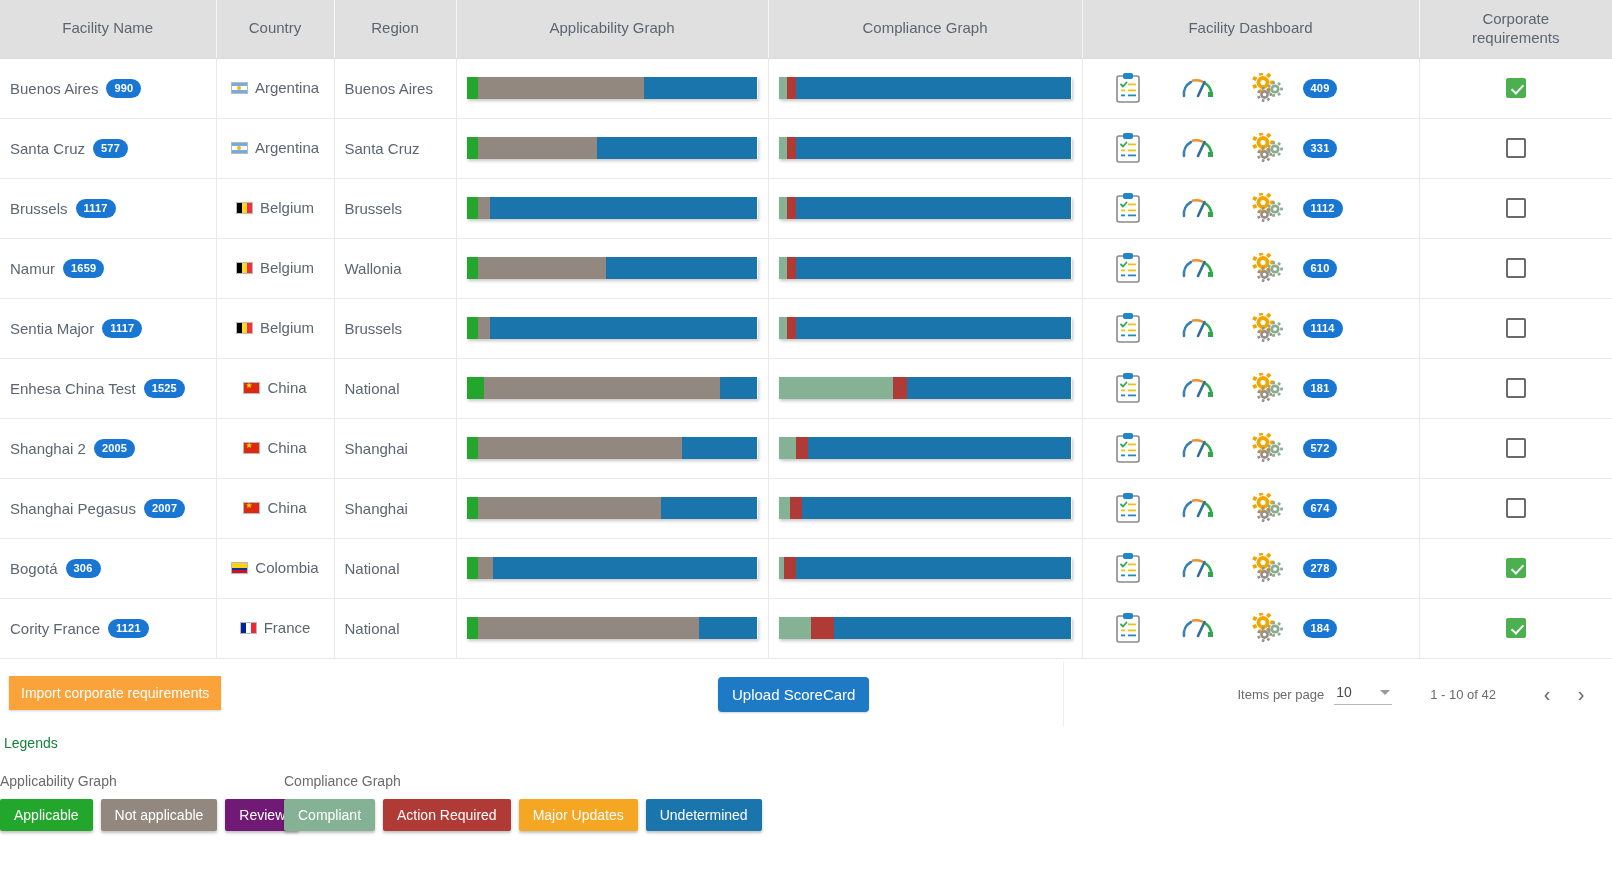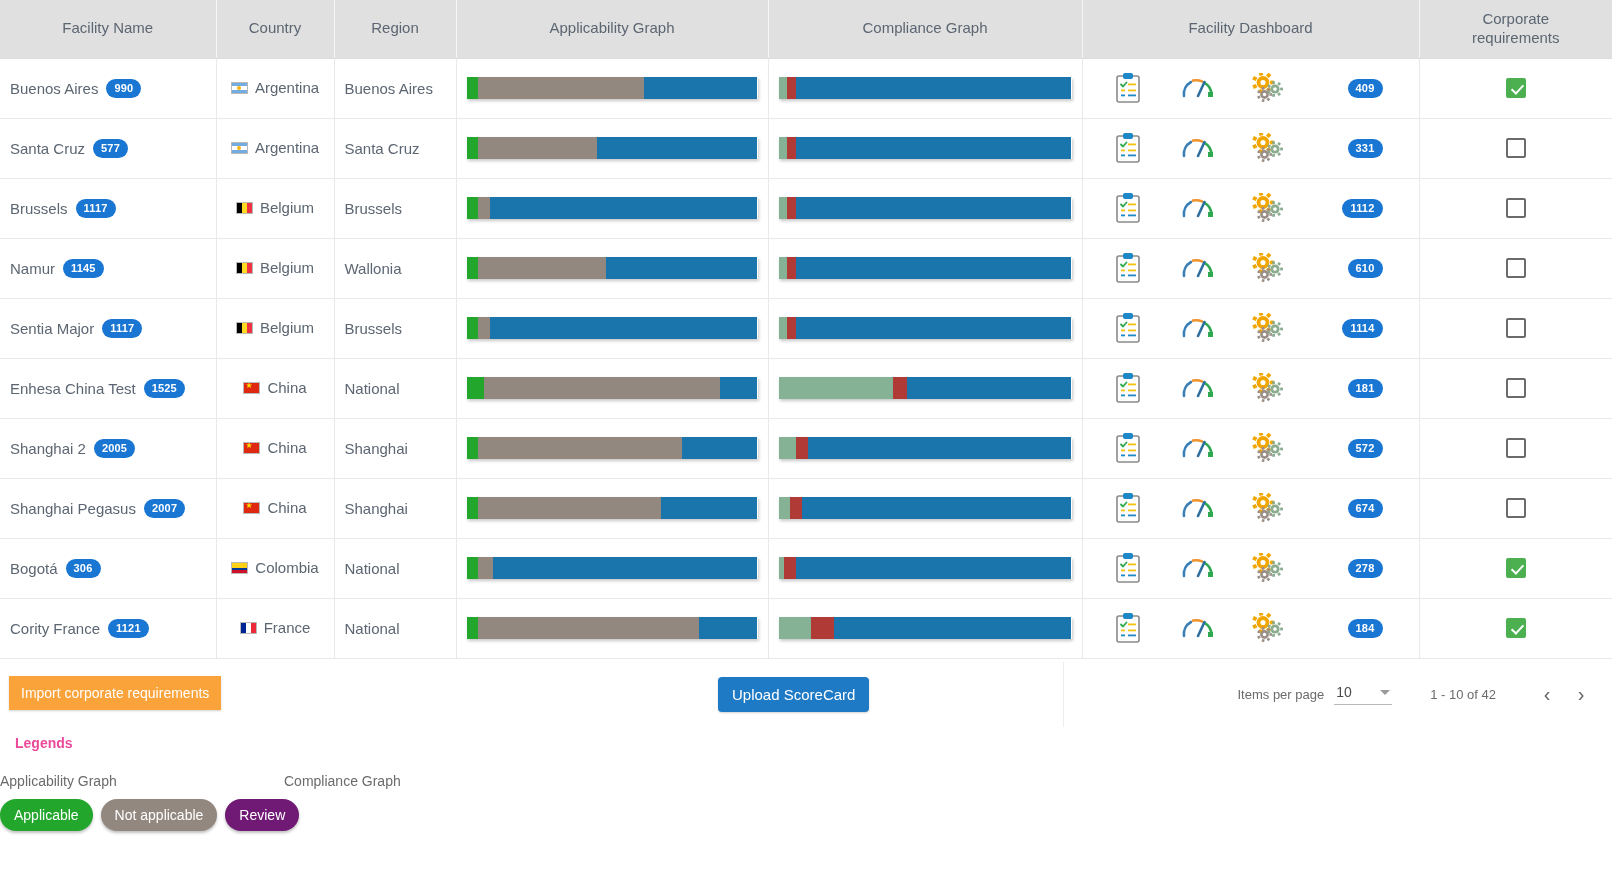--- a/index.html
+++ b/index.html
@@ -97,21 +97,21 @@
   .c-applicable     { background:#22a72c; }
   .c-not-applicable { background:#938880; }
   .c-review         { background:#1a75ac; }
   .c-compliant      { background:#85b295; }
   .c-action         { background:#b03a35; }
   .c-undetermined   { background:#1a75ac; }
 
   
   .dash-row { display:flex; align-items:center; height:100%; }
   .dash-ico { width: 70px; display:flex; justify-content:center; align-items:center; cursor:pointer; }
-  .dash-badge-wrap { width: 80px; display:flex; justify-content:flex-end; align-items:center; }
+  .dash-badge-wrap { width: 80px; display:flex; justify-content:flex-start; align-items:center; }
 
   
   .cbx {
     width: 20px; height: 20px; display:inline-block;
     border: 2px solid #6b6b6b; border-radius: 2px; background:#fff;
     vertical-align: middle;
   }
   .cbx.on {
     background: #4caf50; border-color:#4caf50; position:relative;
   }
@@ -152,28 +152,28 @@
     position:relative; width:58px; border-bottom:1px solid #b9b9b9;
     display:flex; align-items:center; justify-content:space-between;
     padding: 0 2px 4px 2px; cursor:pointer; color:#4a4a4a; font-size:14px;
   }
   .pg-caret { width:0;height:0;border-left:5px solid transparent;border-right:5px solid transparent;border-top:5px solid #9a9a9a; }
   .pg-range { margin-left:38px; margin-right:34px; color:#6b6b6b; font-size:13px; }
   .pg-btn { width:34px; height:34px; display:flex; align-items:center; justify-content:center; cursor:pointer; color:#5f5f5f; font-size:20px; }
 
   
   .legends { position:absolute; left:0; top:735px; width:1612px; }
-  .legends-title { font-size:14px; color:#ec4899; padding-left:15px;font-weight:bold; }
+  .legends-title { font-size:14px; color:#15803d; padding-left:4px; }
   .legend-groups { display:flex; margin-top:22px; }
   .lg-col-a { width: 284px; padding-left: 0; }
   .lg-col-b { }
   .lg-head { font-size:14px; color:#6b6b6b; margin-bottom:10px; }
   .chips { display:flex; gap:8px; }
   .chip {
-    color:#fff; font-size:14px; border-radius:16px;
+    color:#fff; font-size:14px; border-radius:2px;
     padding:8px 14px; white-space:nowrap;
     box-shadow: 0 2px 3px rgba(0,0,0,.25);
   }
   .chip.first { margin-left:0; }
 </style>
 </head>
 <body>
 
 <div class="page">
 
@@ -457,21 +457,21 @@
                 <span class="badge">1112</span>
               </div>
             </div>
           </td>
           <td class="corp-cell"><span class="cbx"></span></td>
         </tr>
         <tr class="row-alt">
           <td class="facility-cell">
             <span class="facility-wrap">
               <span class="fac-name">Namur</span>
-              <span class="badge">1145</span>
+              <span class="badge">1659</span>
             </span>
           </td>
           <td class="country-cell"><span class="country-wrap">
               <span class="flag flag-be"></span>
               <span>Belgium</span>
             </span></td>
           <td class="region-cell"><span>Wallonia</span></td>
           <td class="graph-cell">
             <div class="bar">
               <div class="seg c-applicable" style="width:4%"></div>
@@ -1094,17 +1094,23 @@
       <div class="lg-col-a">
         <div class="lg-head">Applicability Graph</div>
         <div class="chips" id="chips-appl">
             <div class="chip first" style="background: rgb(34, 167, 44);">Applicable</div>
             <div class="chip" style="background: rgb(147, 136, 128);">Not applicable</div>
             <div class="chip" style="background: #701a75;">Review</div>
           </div>
       </div>
       <div class="lg-col-b">
         <div class="lg-head">Compliance Graph</div>
+        <div class="chips" id="chips-comp">
+            <div class="chip first" style="background: rgb(133, 178, 149);">Compliant</div>
+            <div class="chip" style="background: rgb(176, 58, 53);">Action Required</div>
+            <div class="chip" style="background: rgb(245, 166, 35);">Major Updates</div>
+            <div class="chip" style="background: rgb(26, 117, 172);">Undetermined</div>
+          </div>
       </div>
     </div>
   </div>
 
 </div>
 
 </body></html>

